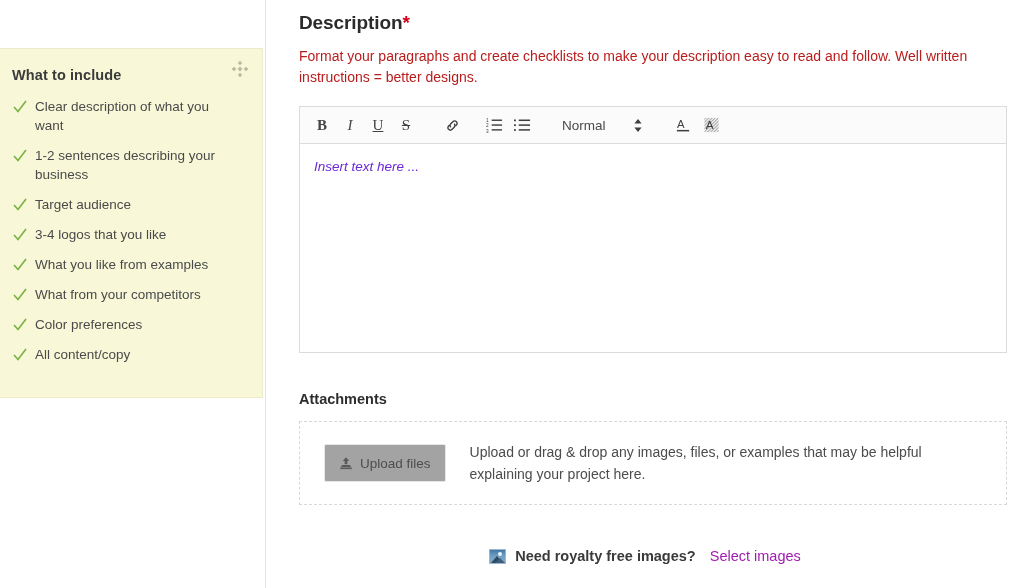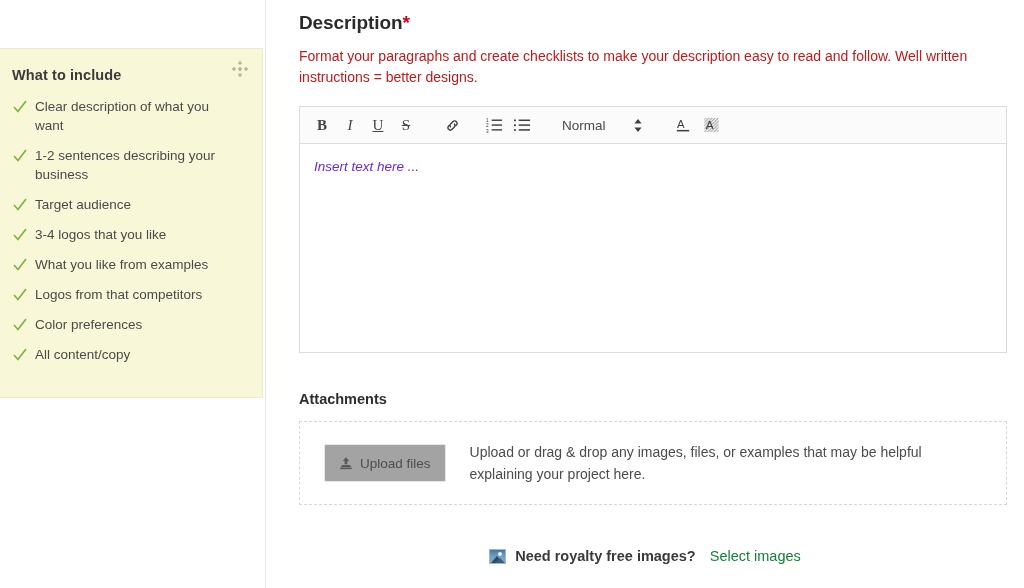--- a/index.html
+++ b/index.html
@@ -251,21 +251,21 @@
     border-bottom: 7px solid #2d4a63;
   }
   #royalty-icon .peak2 {
     position: absolute; bottom: 0; right: 0px;
     width: 0; height: 0;
     border-left: 5px solid transparent;
     border-right: 5px solid transparent;
     border-bottom: 5px solid #3b5f7d;
   }
   #royalty-text { color: #3a3a3a; font-weight: bold; }
-  #royalty-link { color: #15803d; margin-left: 14px; cursor: pointer; }
+  #royalty-link { color: #a21caf; margin-left: 14px; cursor: pointer; }
 </style>
 </head>
 <body>
 
 <div id="left-column">
 
   <div id="tips-panel">
 
     <div id="drag-handle">
       <svg width="20" height="20" viewBox="0 0 20 20" aria-hidden="true">
@@ -326,21 +326,21 @@
       </span>
       <span class="tip-label">What you like from examples</span>
     </div>
 
     <div class="tip-item">
       <span class="tip-check">
         <svg width="16" height="19" viewBox="0 0 16 19">
             <path d="M2 10 L6 14.5 L14 4" stroke="#7cb342" stroke-width="1.7" fill="none"></path>
           </svg>
       </span>
-      <span class="tip-label">Logos from that competitors</span>
+      <span class="tip-label">What from your competitors</span>
     </div>
 
     <div class="tip-item">
       <span class="tip-check">
         <svg width="16" height="19" viewBox="0 0 16 19">
             <path d="M2 10 L6 14.5 L14 4" stroke="#7cb342" stroke-width="1.7" fill="none"></path>
           </svg>
       </span>
       <span class="tip-label">Color preferences</span>
     </div>

